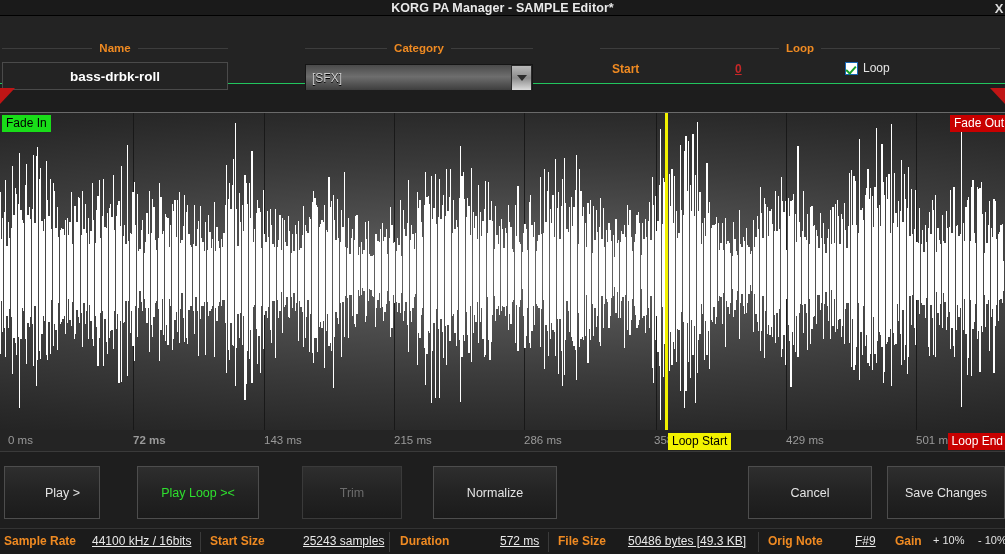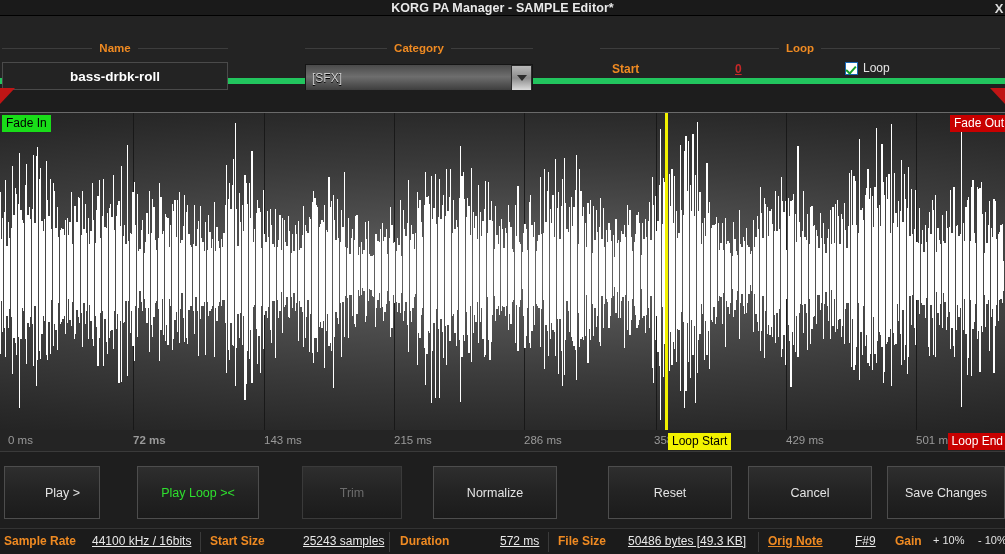--- a/index.html
+++ b/index.html
@@ -24,21 +24,21 @@
   .titlebar .closebtn {
     position: absolute; right: -2px; top: 1px;
     color: #dcdcdc; font-size: 13px; font-weight: bold;
     width: 16px; text-align: center; cursor: pointer;
   }
 
   
   .header {
     position: relative; height: 68px; width: 100%;
     background: #232323;
-    border-bottom: 6px solid #22c55e;
+    border-bottom: 1px solid #22c55e;
     text-decoration: underline;
   }
   .group-legend {
     position: absolute; display: flex; align-items: center;
     color: #ef8a22; font-size: 11.5px; font-weight: bold;
     white-space: nowrap;
   }
   .legend-line { height: 1px; background: #3d3d3d; flex: 1 1 auto; }
   .legend-text { padding: 0 7px; }
 
@@ -246,21 +246,20 @@
         <div class="tick" style="left: 786px;">429 ms</div>
         <div class="tick" style="left: 916px;">501 ms</div>
       </div>
   </div>
 
   <div class="btnrow" id="btnrow">
       <div class="btn" style="left: 4px; width: 96px; padding-left: 21px;">Play &gt;</div>
       <div class="btn green" style="left: 137px; width: 122px;">Play Loop &gt;&lt;</div>
       <div class="btn disabled" style="left: 302px; width: 100px;">Trim</div>
       <div class="btn" style="left: 433px; width: 124px;">Normalize</div>
-      <div class="btn" style="left: 608px; width: 124px;">Reset</div>
       <div class="btn" style="left: 748px; width: 124px;">Cancel</div>
       <div class="btn" style="left: 887px; width: 118px;">Save Changes</div>
     </div>
 
   <div class="statusbar">
     <div class="sb lbl" style="left:4px;">Sample Rate</div>
     <div class="sb val" style="left:92px;">44100 kHz / 16bits</div>
     <div class="sb-sep" style="left:200px;"></div>
 
     <div class="sb lbl" style="left:210px;">Start Size</div>
@@ -268,21 +267,21 @@
     <div class="sb-sep" style="left:389px;"></div>
 
     <div class="sb lbl" style="left:400px;">Duration</div>
     <div class="sb val" style="left:500px;">572 ms</div>
     <div class="sb-sep" style="left:548px;"></div>
 
     <div class="sb lbl" style="left:558px;">File Size</div>
     <div class="sb val" style="left:628px;">50486 bytes  [49.3 KB]</div>
     <div class="sb-sep" style="left:758px;"></div>
 
-    <div class="sb lbl" style="left:768px;text-decoration:underline;">Orig Note</div>
+    <div class="sb lbl" style="left:768px;">Orig Note</div>
     <div class="sb val" style="left:855px;">F#9</div>
 
     <div class="sb lbl" style="left:895px;">Gain</div>
     <div class="sb gainbtn" style="left:933px;">+ 10%</div>
     <div class="sb gainbtn" style="left:978px;">- 10%</div>
   </div>
 
 </div>
 
 </body></html>

